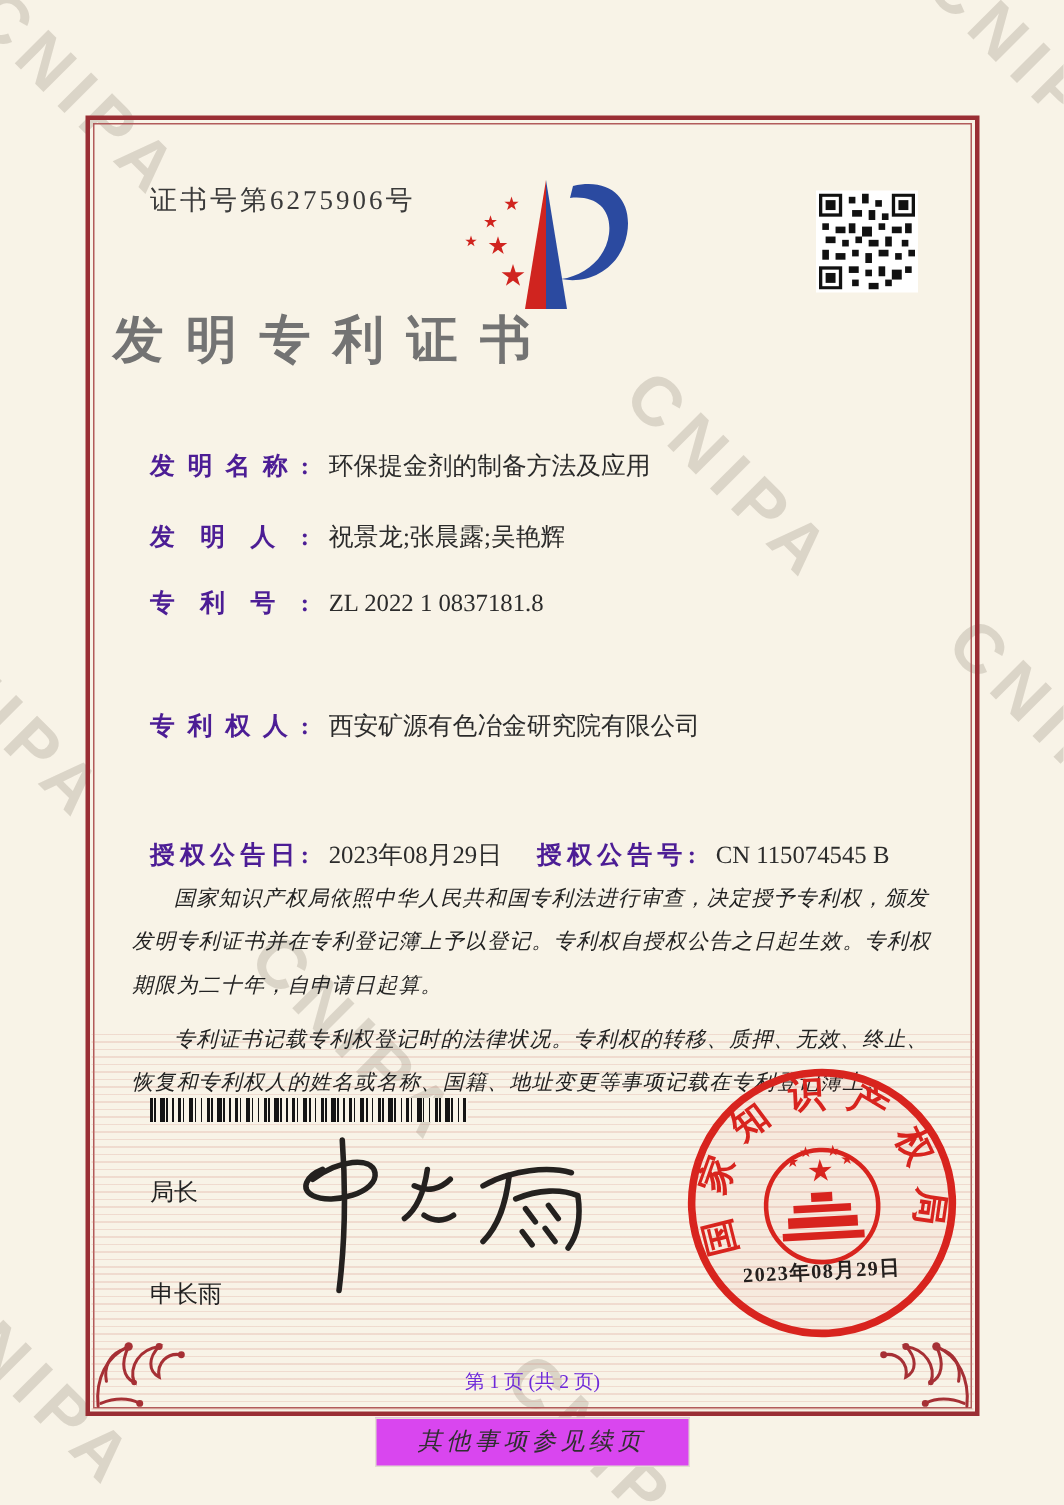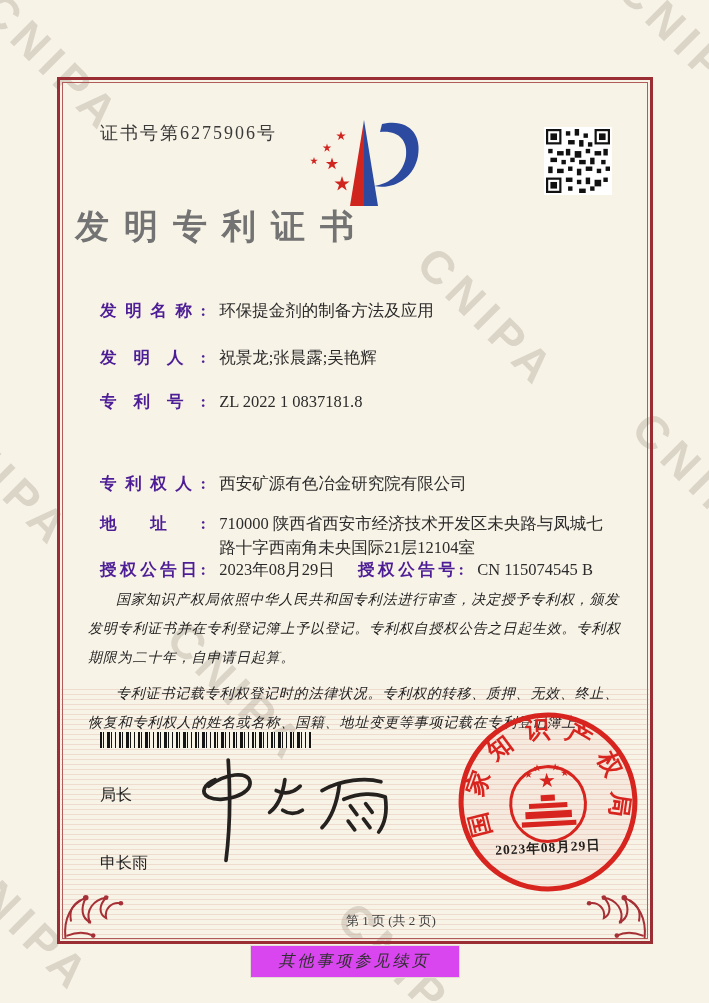--- a/index.html
+++ b/index.html
@@ -61,21 +61,21 @@
   }
   .sig-title{position:absolute;left:40px;top:705px;font-size:16px;color:#222;}
   .sig-name{position:absolute;left:40px;top:733px;font-size:16px;color:#222;margin-top:40px;}
   .sig-draw{position:absolute;left:118px;top:668px;width:240px;height:120px;}
   .seal{position:absolute;left:392px;top:626px;width:192px;height:192px;transform:rotate(-3deg);}
   .seal-date{
     position:absolute;left:392px;top:759px;width:192px;text-align:center;
     font-size:13.5px;font-weight:bold;color:#24201e;letter-spacing:1px;
     transform:rotate(-3deg);
   }
-  .page-no{position:absolute;left:0;top:832px;width:100%;text-align:center;font-size:13px;color:#404040;margin-left:36px;}
+  .page-no{position:absolute;left:0;top:832px;width:100%;text-align:center;font-size:13px;color:#6d28d9;}
   .flourish{position:absolute;bottom:-2px;width:74px;height:74px;}
   .flourish.fl-left{left:-2px;}
   .flourish.fl-right{right:-2px;transform:scaleX(-1);}
   .continuation{
     position:absolute;left:50%;top:945px;transform:translateX(-50%);
     background:#d946ef;border:1px solid #e2ddd0;
     padding:5px 28px;font-size:16px;font-style:italic;letter-spacing:3px;color:#2f2f2f;
     white-space:nowrap;
     font-family:Liberation Serif, serif;
   }
@@ -203,24 +203,20 @@
     <span class="fval">祝景龙;张晨露;吴艳辉</span>
   </div>
   <div class="frow" style="top:310px">
     <span class="flabel">专利号:</span>
     <span class="fval">ZL 2022 1 0837181.8</span>
   </div>
   <div class="frow" style="top:392px">
     <span class="flabel">专利权人:</span>
     <span class="fval">西安矿源有色冶金研究院有限公司</span>
   </div>
-  <div class="frow" style="top:432px">
-    <span class="flabel">地址:</span>
-    <span class="fval wrap">710000 陕西省西安市经济技术开发区未央路与凤城七路十字西南角未央国际21层12104室</span>
-  </div>
   <div class="frow" style="top:478px">
     <span class="flabel">授权公告日:</span>
     <span class="fval">2023年08月29日</span>
   </div>
   <div class="frow" style="top:478px;left:298px">
     <span class="flabel">授权公告号:</span>
     <span class="fval">CN 115074545 B</span>
   </div>
 
   <div class="legal" style="top:505px">

